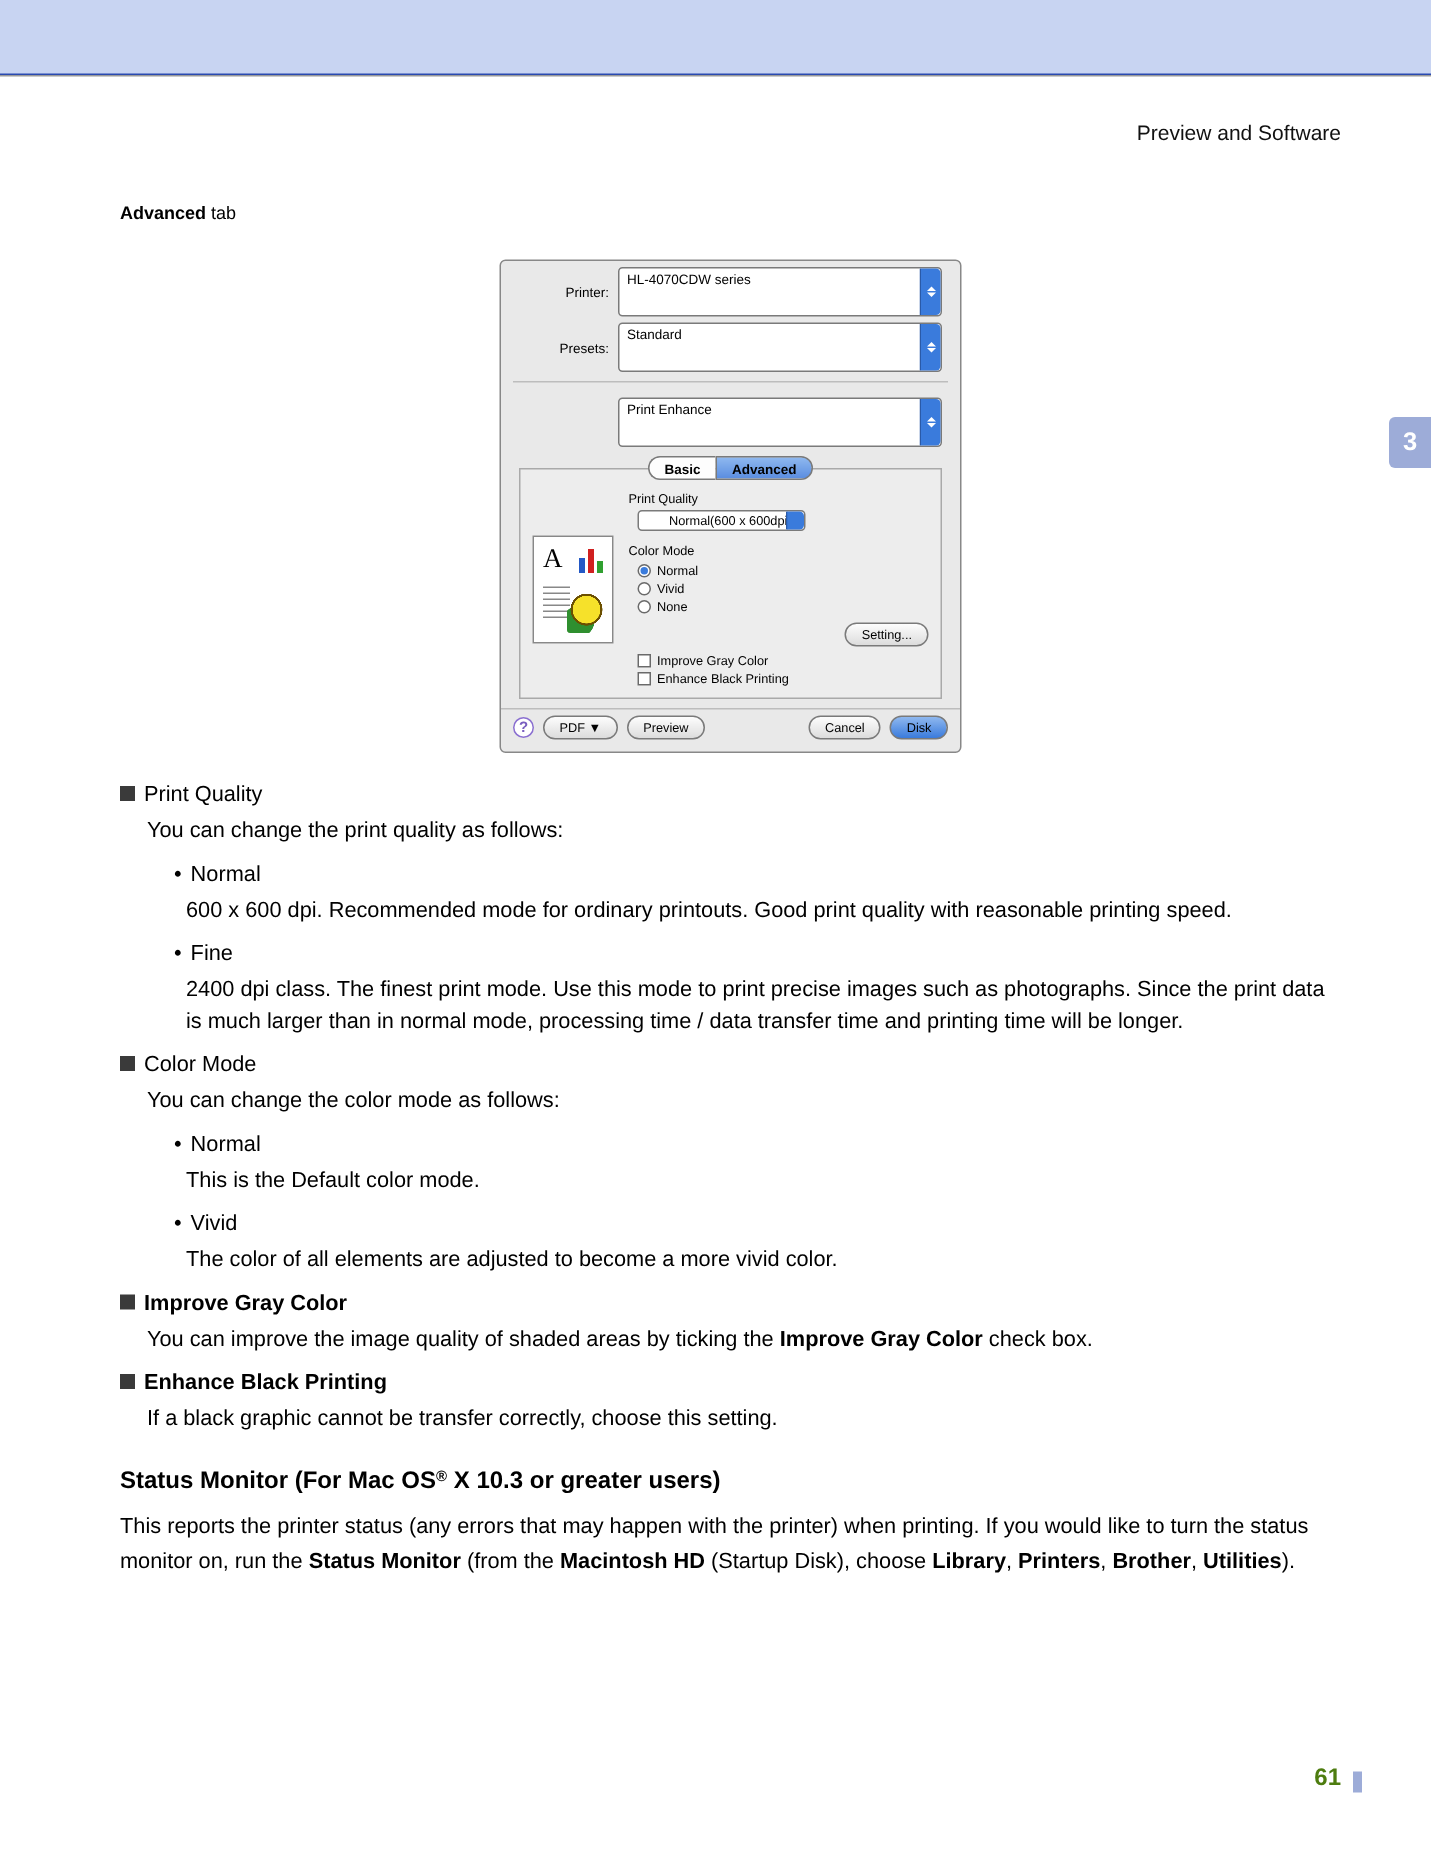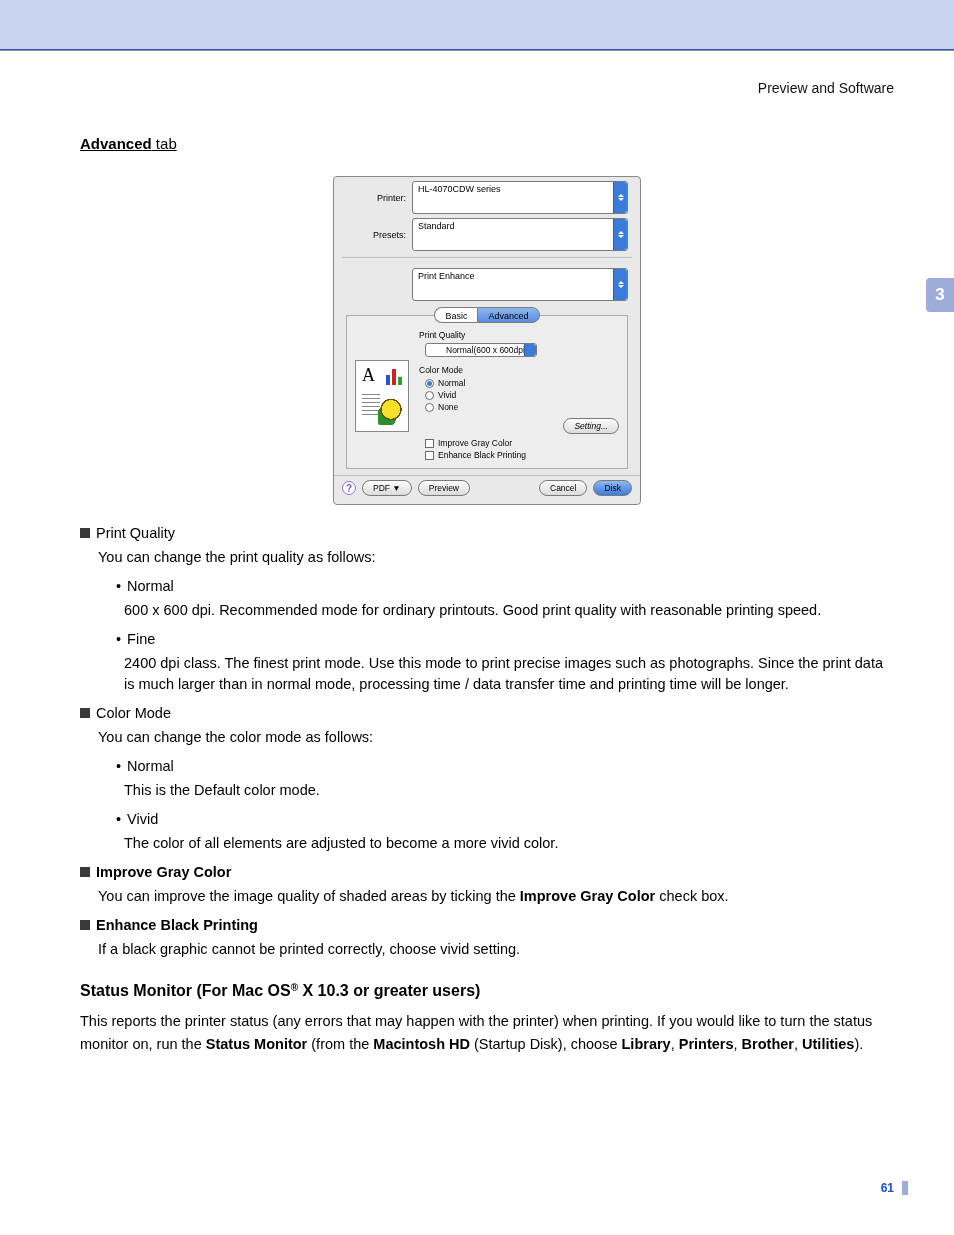--- a/index.html
+++ b/index.html
@@ -42,21 +42,21 @@
     justify-content: center;
     border-top-left-radius: 4px;
     border-bottom-left-radius: 4px;
   }
   .content {
     position: absolute;
     top: 135px;
     left: 80px;
     width: 814px;
   }
-  .section-title { font-weight: bold; font-size: 15px; text-decoration: underline; }
+  .section-title { font-weight: bold; font-size: 12px; }
   .section-title .regular { font-weight: normal; }
 
   
   .dialog {
     width: 308px;
     margin: 24px auto 20px auto;
     background: #e9e9e9;
     border: 1px solid #888;
     border-radius: 4px;
     font-family: "Lucida Grande", Arial, sans-serif;
@@ -82,21 +82,21 @@
     background: #3a7bdc; border-left: 1px solid #2a5aa8;
     border-top-right-radius: 3px; border-bottom-right-radius: 3px;
     display: flex; flex-direction: column; align-items: center; justify-content: center;
   }
   .mac-select .end::before, .mac-select .end::after {
     content: ""; width: 0; height: 0; border-left: 3px solid transparent; border-right: 3px solid transparent;
   }
   .mac-select .end::before { border-bottom: 3px solid #fff; margin-bottom: 1px; }
   .mac-select .end::after  { border-top: 3px solid #fff; }
   .dlg-hr { height: 1px; background: #bdbdbd; margin: 6px 8px; }
-  .tabrow { display: flex; justify-content: center; padding: 0 12px; }
+  .tabrow { display: flex; justify-content: center; padding: 0 12px; font-weight: bold; }
   .tab {
     padding: 2px 10px;
     border: 1px solid #7a7a7a;
     font-size: 9px;
     background: #fdfdfd;
     height: 16px; line-height: 12px;
   }
   .tab.basic  { border-right: none; border-top-left-radius: 8px; border-bottom-left-radius: 8px; }
   .tab.adv    { background: linear-gradient(#8fb8ef,#5a8de0); color: #000; border-top-right-radius: 8px; border-bottom-right-radius: 8px; }
   .tabpanel {
@@ -141,21 +141,21 @@
     width: 9px; height: 9px; border: 1px solid #6a6a6a; border-radius: 50%;
     display: inline-flex; align-items: center; justify-content: center; background: #fff;
   }
   .radio.sel::after { content: ""; width: 5px; height: 5px; background: #3a7bdc; border-radius: 50%; }
   .checkbox { width: 9px; height: 9px; border: 1px solid #6a6a6a; background: #fff; }
   .mac-btn {
     border: 1px solid #7a7a7a; border-radius: 9px; padding: 1px 10px; font-size: 8.5px;
     background: linear-gradient(#fdfdfd,#dcdcdc); display: inline-block; line-height: 12px;
   }
   .mac-btn.blue { background: linear-gradient(#8fb8ef,#3a7bdc); color: #000; }
-  .setting-row { text-align: right; margin: 6px 0 4px 0; font-style: italic; }
+  .setting-row { text-align: right; margin: 6px 0 4px 0; }
   .dlg-footer {
     border-top: 1px solid #bdbdbd;
     padding: 4px 8px 8px 8px;
     display: flex; align-items: center; gap: 6px;
   }
   .help-icon {
     width: 14px; height: 14px; border: 1px solid #8a6fd0; border-radius: 50%;
     color: #7a5fc0; font-size: 10px; font-weight: bold; display: flex; align-items: center; justify-content: center;
     background: #fff;
   }
@@ -169,21 +169,21 @@
   .bullet-row { margin: 6px 0 2px 36px; }
   .bullet-dot { margin-right: 6px; }
   .bullet-body { margin: 6px 0 10px 44px; line-height: 1.45; }
   .status-h {
     font-weight: bold; font-size: 16px; margin: 22px 0 10px 0;
   }
   .status-h sup { font-size: 10px; vertical-align: 5px; }
   .status-body { line-height: 1.55; }
   .status-body .b { font-weight: bold; }
   .page-num {
-    position: absolute; right: 60px; bottom: 40px; font-size: 12px; font-weight: bold; color: #1d4ed8;
+    position: absolute; right: 60px; bottom: 40px; font-size: 16px; font-weight: bold; color: #4d7c0f;
   }
   .page-bar {
     position: absolute; right: 46px; bottom: 40px; width: 6px; height: 14px; background: #9dacd8;
   }
 </style>
 </head>
 <body>
 
 <div class="top-band"></div>
 <div class="underline"></div>
@@ -307,21 +307,21 @@
   <div class="item-line">
     <span class="sq"></span><span class="bold">Improve Gray Color</span>
   </div>
   <div class="para">
     <span>You can improve the image quality of shaded areas by ticking the </span><span class="bold" style="font-weight:bold">Improve Gray Color</span><span> check box.</span>
   </div>
 
   <div class="item-line">
     <span class="sq"></span><span class="bold">Enhance Black Printing</span>
   </div>
-  <div class="para">If a black graphic cannot be printed correctly, choose vivid setting.</div>
+  <div class="para">If a black graphic cannot be transfer correctly, choose this setting.</div>
 
   <div class="status-h">
     <span>Status Monitor (For Mac OS</span><sup>®</sup><span> X 10.3 or greater users)</span>
   </div>
   <div class="status-body">
     <span>This reports the printer status (any errors that may happen with the printer) when printing. If you would like to turn the status monitor on, run the </span><span class="b" style="font-weight:bold">Status Monitor</span><span> (from the </span><span class="b" style="font-weight:bold">Macintosh HD</span><span> (Startup Disk), choose </span><span class="b" style="font-weight:bold">Library</span><span>, </span><span class="b" style="font-weight:bold">Printers</span><span>, </span><span class="b" style="font-weight:bold">Brother</span><span>, </span><span class="b" style="font-weight:bold">Utilities</span><span>).</span>
   </div>
 
 </div>
 

